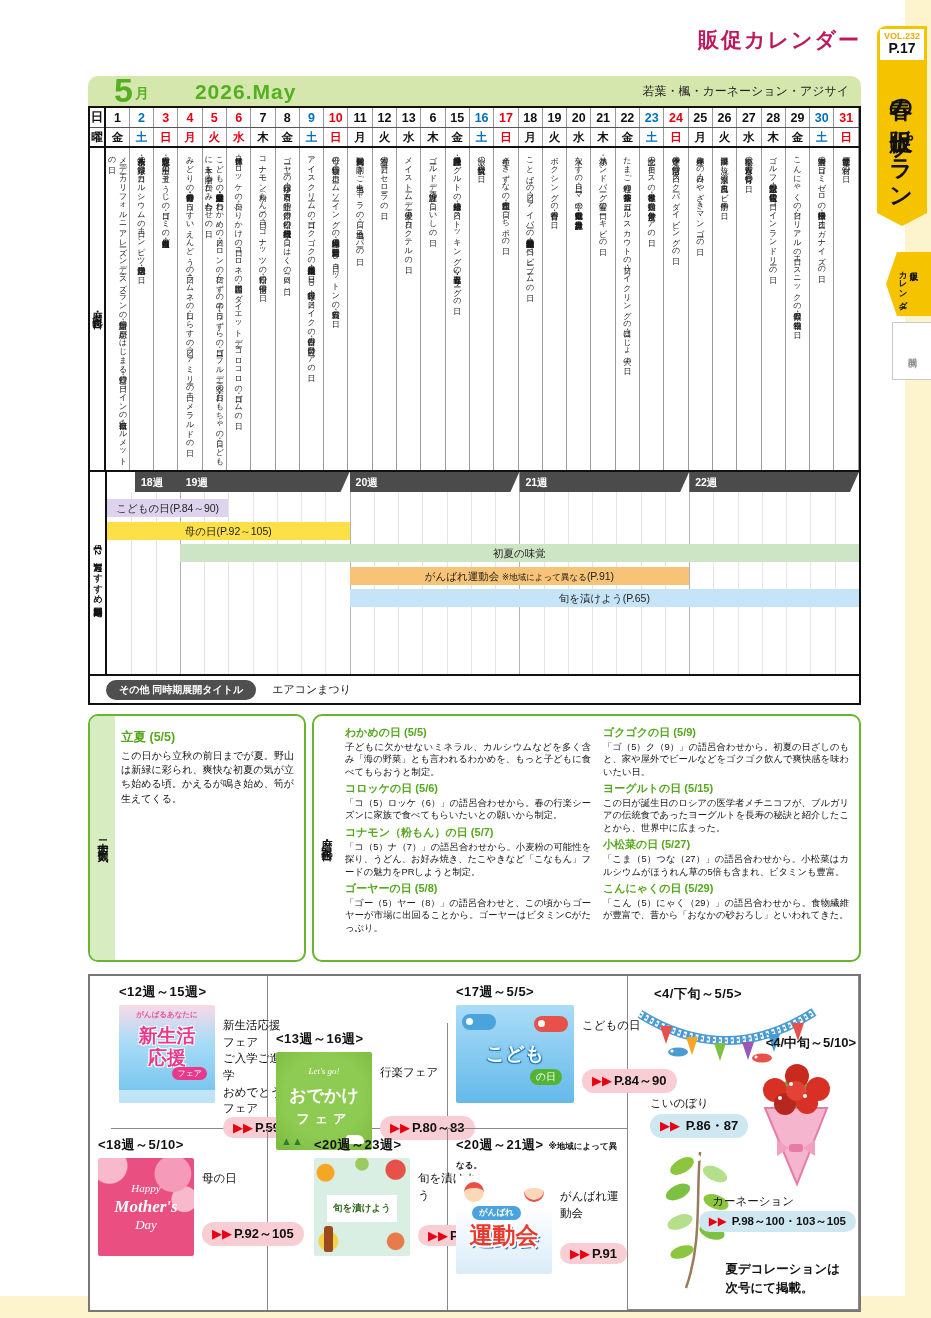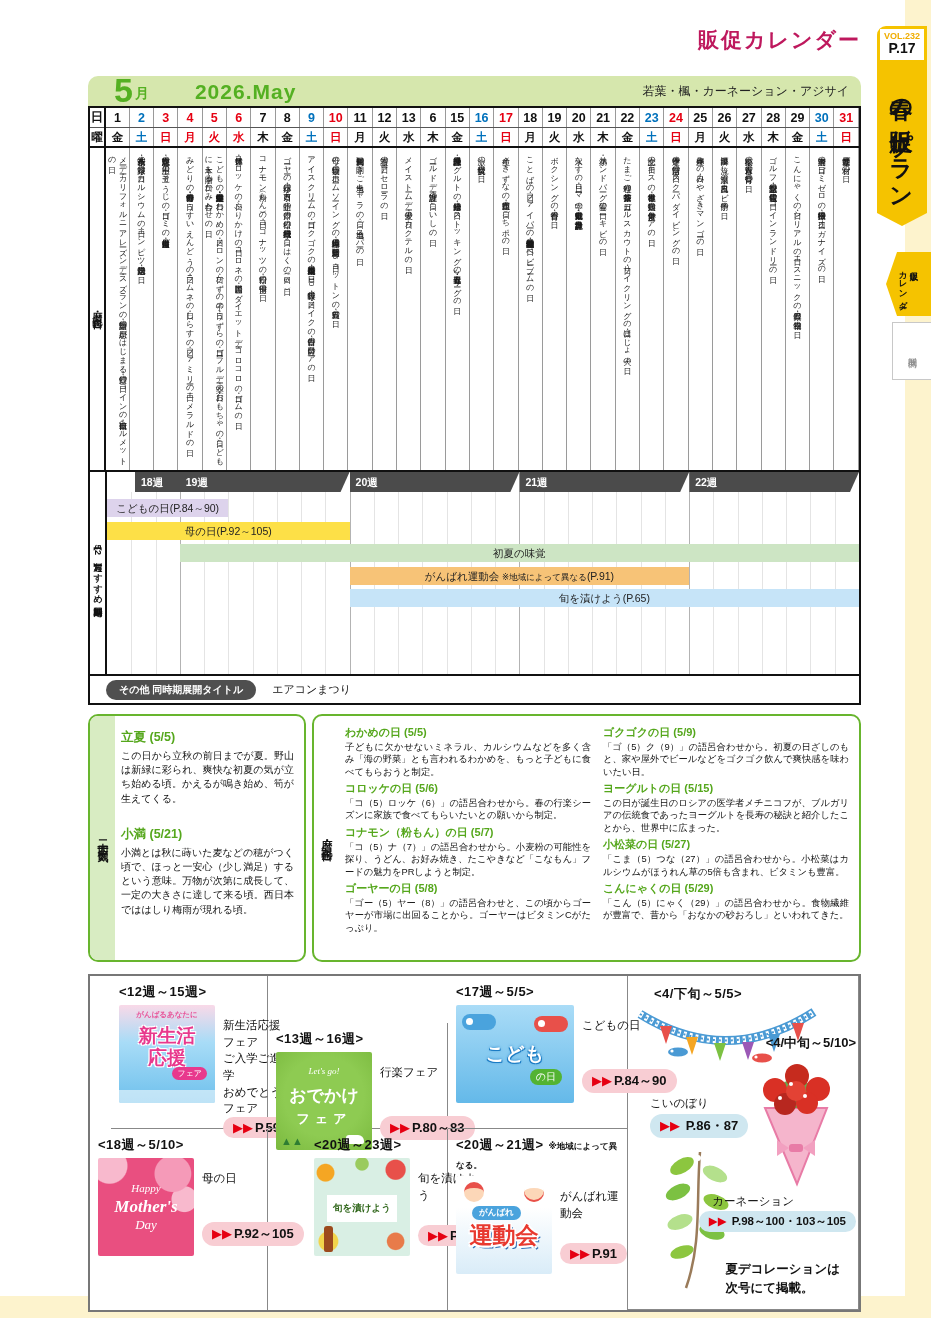--- a/index.html
+++ b/index.html
@@ -422,24 +422,20 @@
 
   <div class="box sekki">
     <div class="box-side green">
       <span class="vert">二十四節気</span>
     </div>
     <div class="box-body" id="sekki-body">
         <div>
           <div class="sk-title">立夏 (5/5)</div>
           <div class="sk-body">この日から立秋の前日までが夏。野山は新緑に彩られ、爽快な初夏の気が立ち始める頃。かえるが鳴き始め、筍が生えてくる。</div>
         </div>
-        <div class="sk2">
-          <div class="sk-title">小満 (5/21)</div>
-          <div class="sk-body">小満とは秋に蒔いた麦などの穂がつく頃で、ほっと一安心（少し満足）するという意味。万物が次第に成長して、一定の大きさに達して来る頃。西日本でははしり梅雨が現れる頃。</div>
-        </div>
       </div>
   </div>
 
   <div class="box kinenbi">
     <div class="box-side">
       <span class="vert">暦・記念日</span>
     </div>
     <div class="box-body two-col" id="kinenbi-body">
         <div>
           <div class="kn-title">わかめの日 (5/5)</div>

